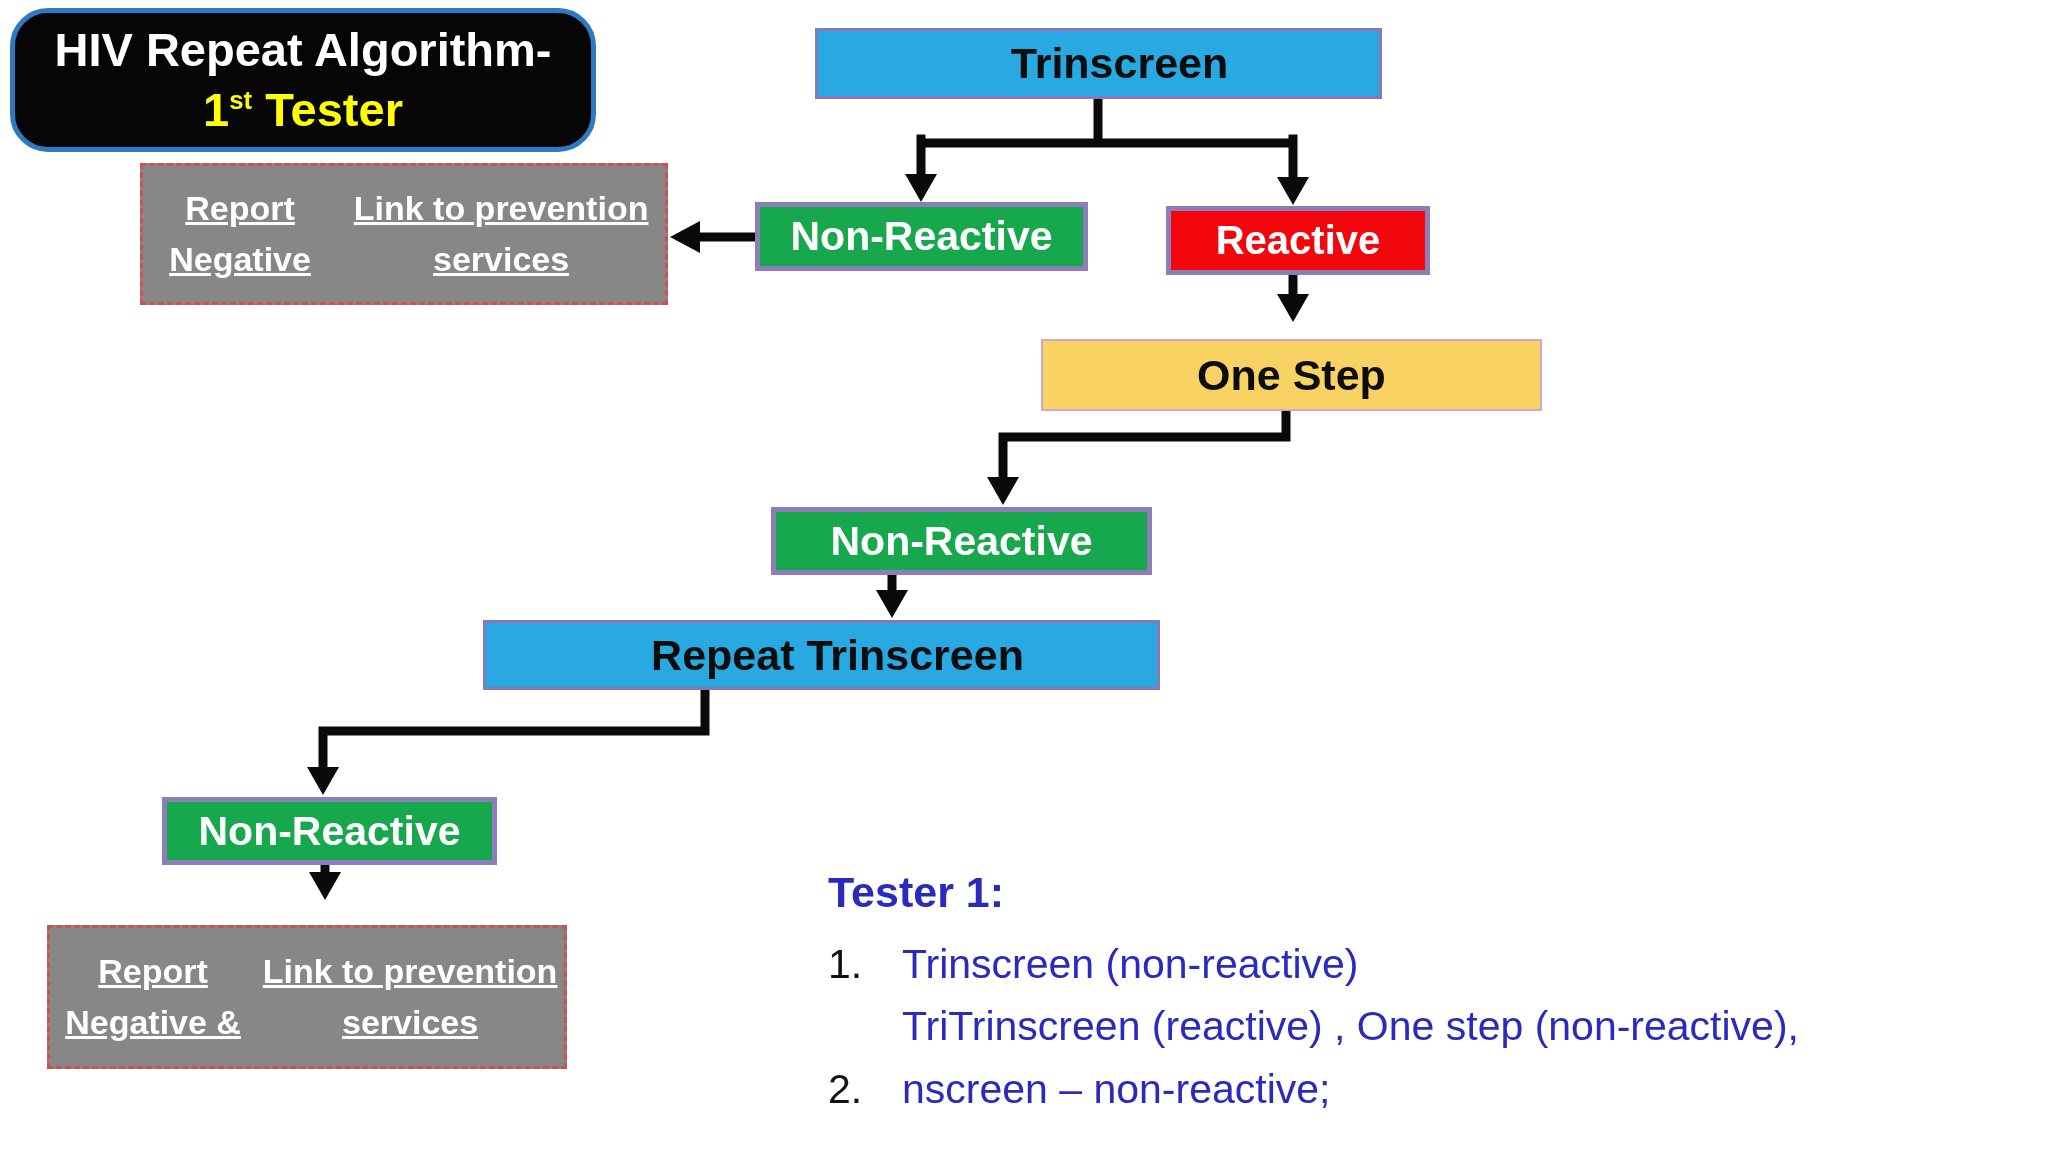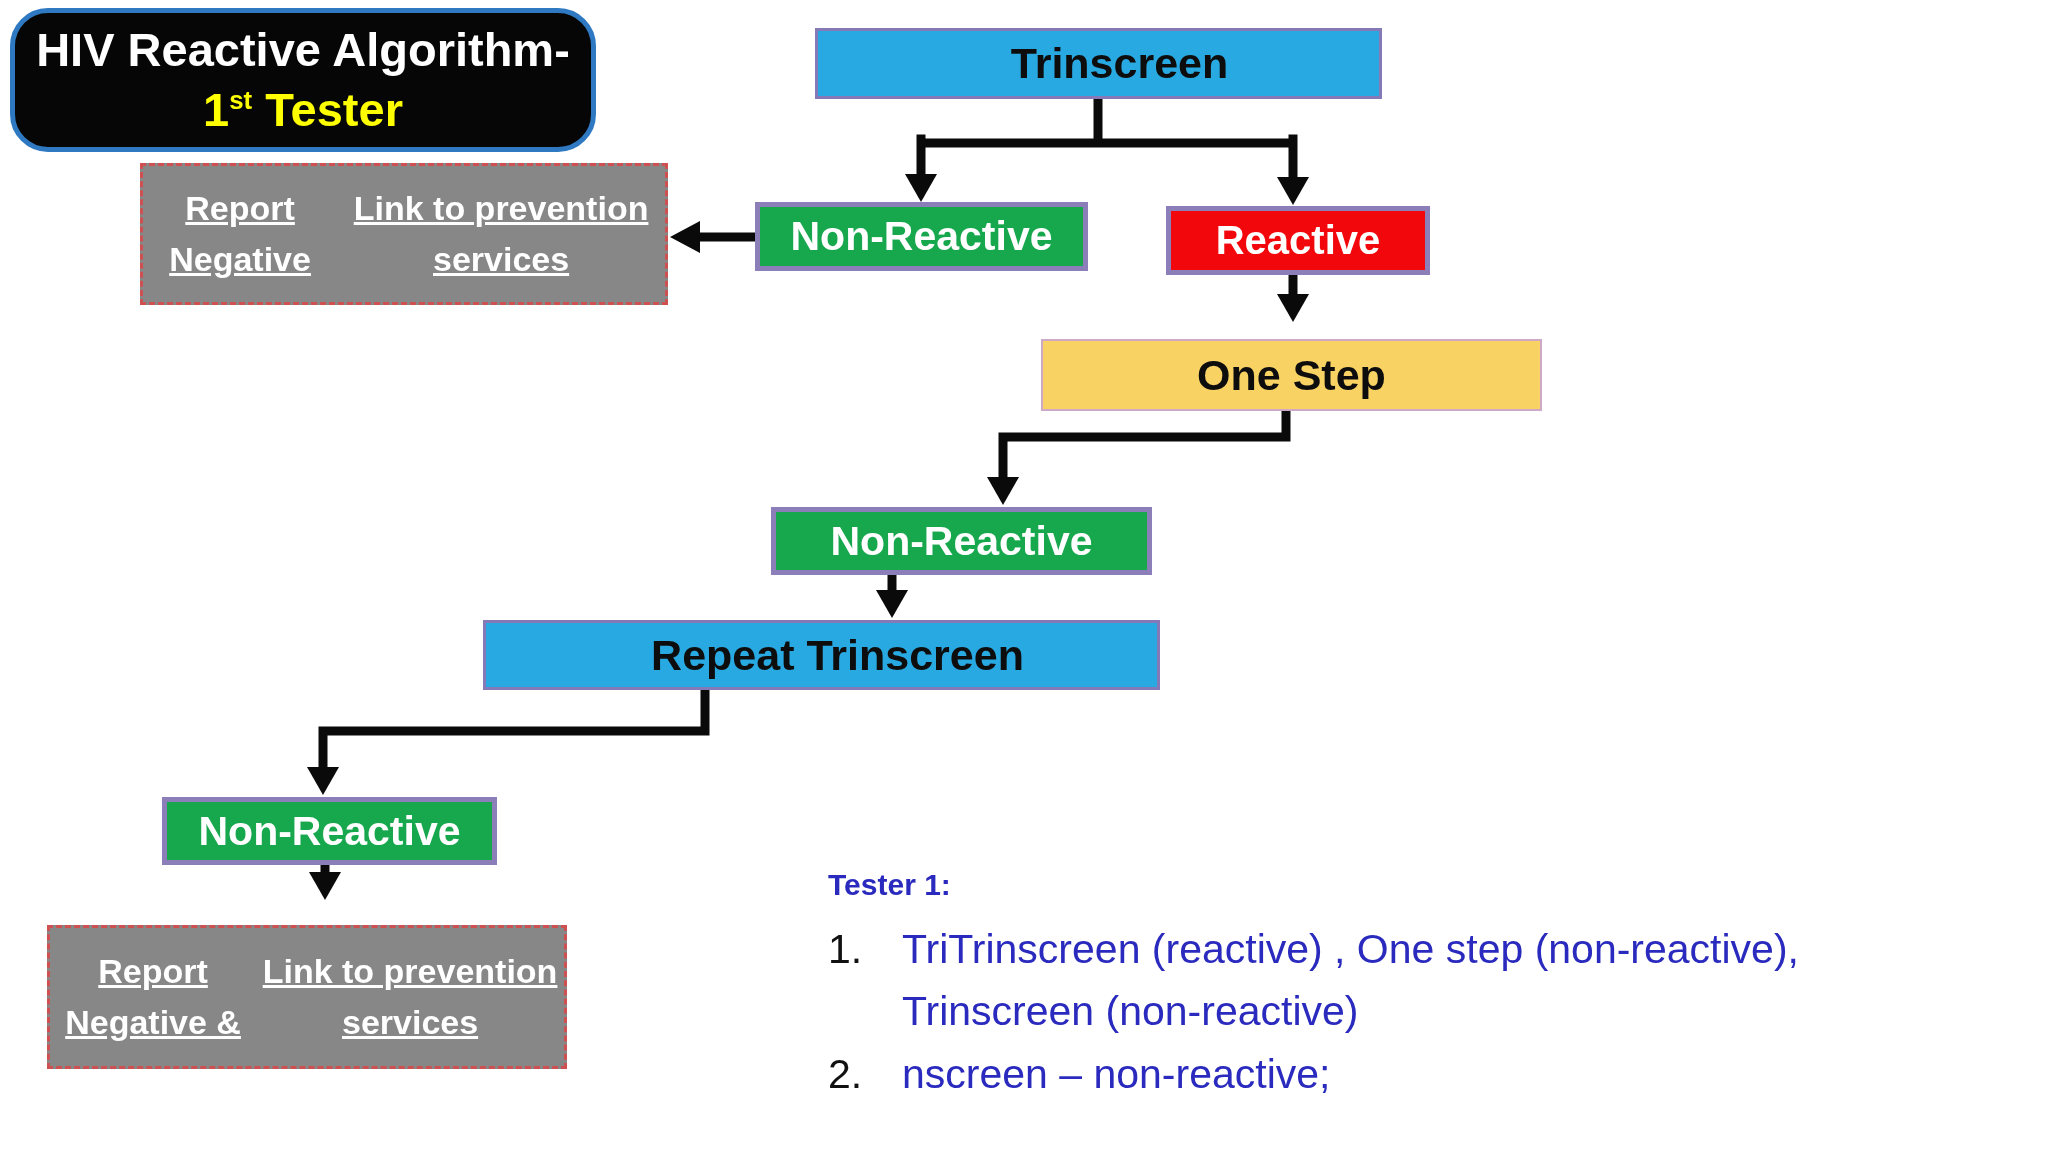--- a/index.html
+++ b/index.html
@@ -72,21 +72,21 @@
   #nr2        {left:771px; top:507px; width:381px; height:68px;}
   #repeat     {left:483px; top:620px; width:677px; height:70px;padding-left:32px;}
   #nr3        {left:162px; top:797px; width:335px; height:68px;}
   #gray2      {left:47px;  top:901px; width:520px; height:144px;margin-top:24px;}
 
   .notes{
     position:absolute;left:828px;top:868px;width:1200px;z-index:1;
     color:#2A2ABE;
   }
   .notes-heading{
-    font-weight:bold;font-size:30px;color:#2A2ABE;margin-bottom:16px;
+    font-weight:bold;font-size:43px;color:#2A2ABE;margin-bottom:16px;
   }
   .note-row{display:flex;align-items:flex-start;font-size:41px;line-height:1.52;}
   .note-num{width:74px;flex:0 0 74px;color:#111111;}
   .note-text{color:#2A2ABE;}
 </style>
 </head>
 <body>
 
 <div id="stage">
 
@@ -113,21 +113,21 @@
       <polygon points="700,221 700,253 670,237"></polygon>
       <polygon points="1277,294 1309,294 1293,322"></polygon>
       <polygon points="987,477 1019,477 1003,505"></polygon>
       <polygon points="876,590 908,590 892,618"></polygon>
       <polygon points="307,767 339,767 323,795"></polygon>
       <polygon points="309,872 341,872 325,900"></polygon>
     </g>
   </svg>
 
   <div id="title" class="box title-box">
-    <div>HIV Reactive Algorithm-</div>
+    <div>HIV Repeat Algorithm-</div>
     <div class="title-line2">
       <span>1</span><sup>st</sup><span class="rest">Tester</span>
     </div>
   </div>
 
   <div id="trinscreen" class="box blue-box">Trinscreen</div>
 
   <div id="nr1" class="box green-box">Non-Reactive</div>
 
   <div id="reactive" class="box red-box">Reactive</div>
@@ -148,22 +148,22 @@
   <div id="gray2" class="box gray-box">
     <div>Report Negative &amp;</div>
     <div>Link to prevention services</div>
   </div>
 
   <div class="notes">
     <div class="notes-heading">Tester 1:</div>
     <div class="note-row">
       <span class="note-num">1.</span>
       <span class="note-text">
+        <div>Trinscreen (non-reactive)</div>
         <div>TriTrinscreen (reactive) , One step (non-reactive),</div>
-        <div>Trinscreen (non-reactive)</div>
       </span>
     </div>
     <div class="note-row">
       <span class="note-num">2.</span>
       <span class="note-text">
         <div>nscreen – non-reactive;</div>
       </span>
     </div>
   </div>
 

